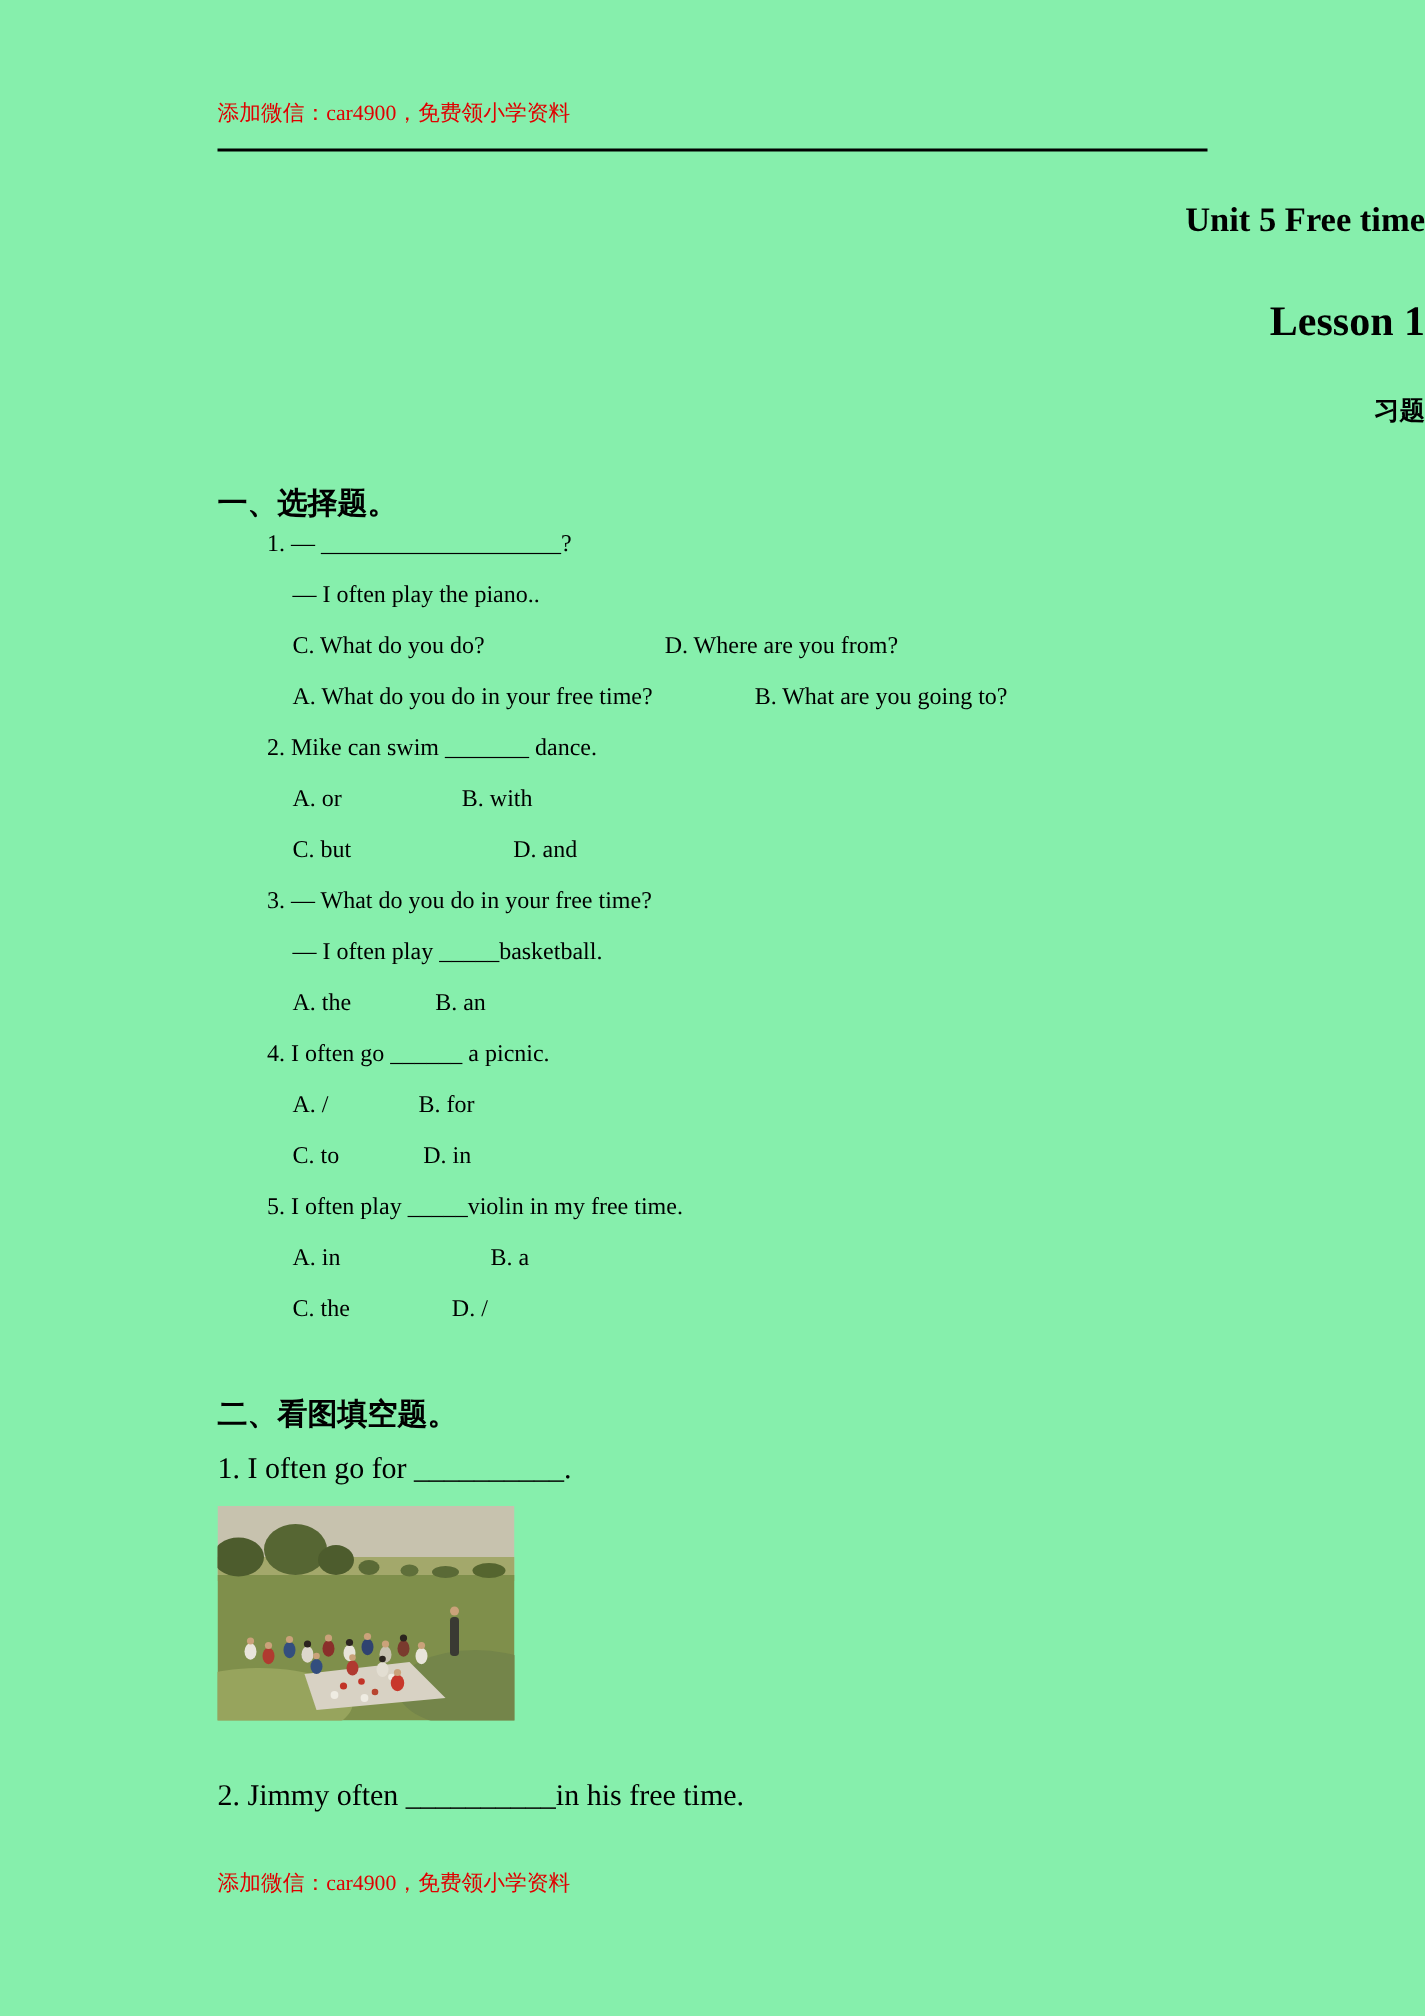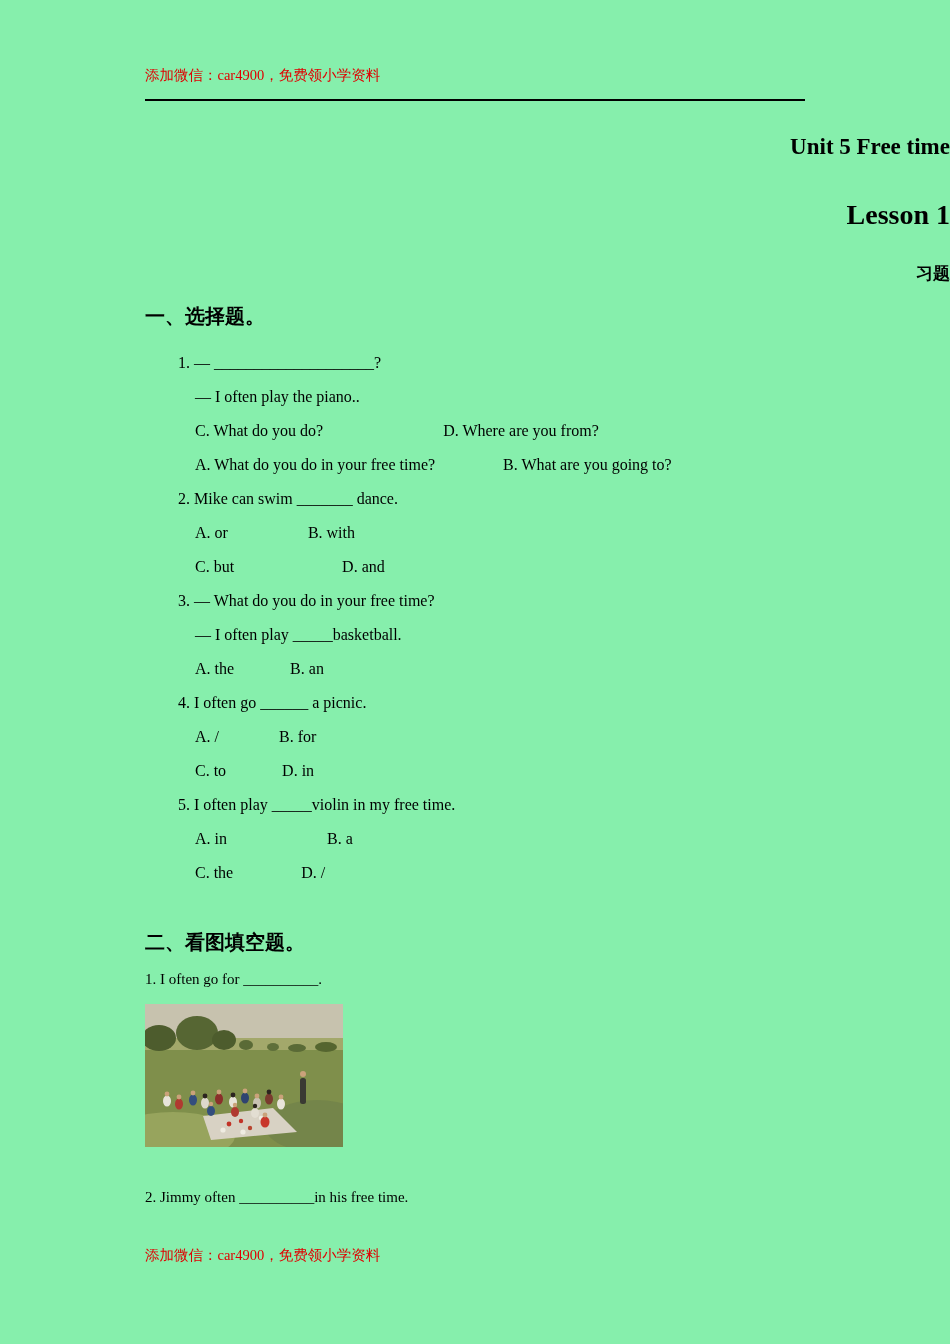--- a/index.html
+++ b/index.html
@@ -39,39 +39,39 @@
   }
   .unit-title   { top: 134px; font-size: 23px; }
   .lesson-title { top: 199px; font-size: 28px; }
   .exercise-title { top: 262px; font-size: 17px; }
   .sec-head {
     position: absolute;
     left: 145px;
     font-size: 20px;
     font-weight: bold;
   }
-  .sec1-head { top: 303px; }
+  .sec1-head { top: 322px; }
   .sec2-head { top: 929px; }
   .choice-lines {
     position: absolute;
     top: 346px;
     left: 0;
     width: 950px;
   }
   .q-line {
     font-size: 16px;
     line-height: 34px;
     white-space: pre-wrap;
   }
   .q-line.stem { margin-left: 178px; }
   .q-line.sub  { margin-left: 195px; }
   .fill-line {
     position: absolute;
     left: 145px;
-    font-size: 15px;
+    font-size: 20px;
     line-height: 24px;
     white-space: pre-wrap;
   }
   .fill-q1 { top: 967px; }
   .fill-q2 { top: 1185px; }
   .photo {
     position: absolute;
     left: 145px;
     top: 1004px;
     width: 198px;

